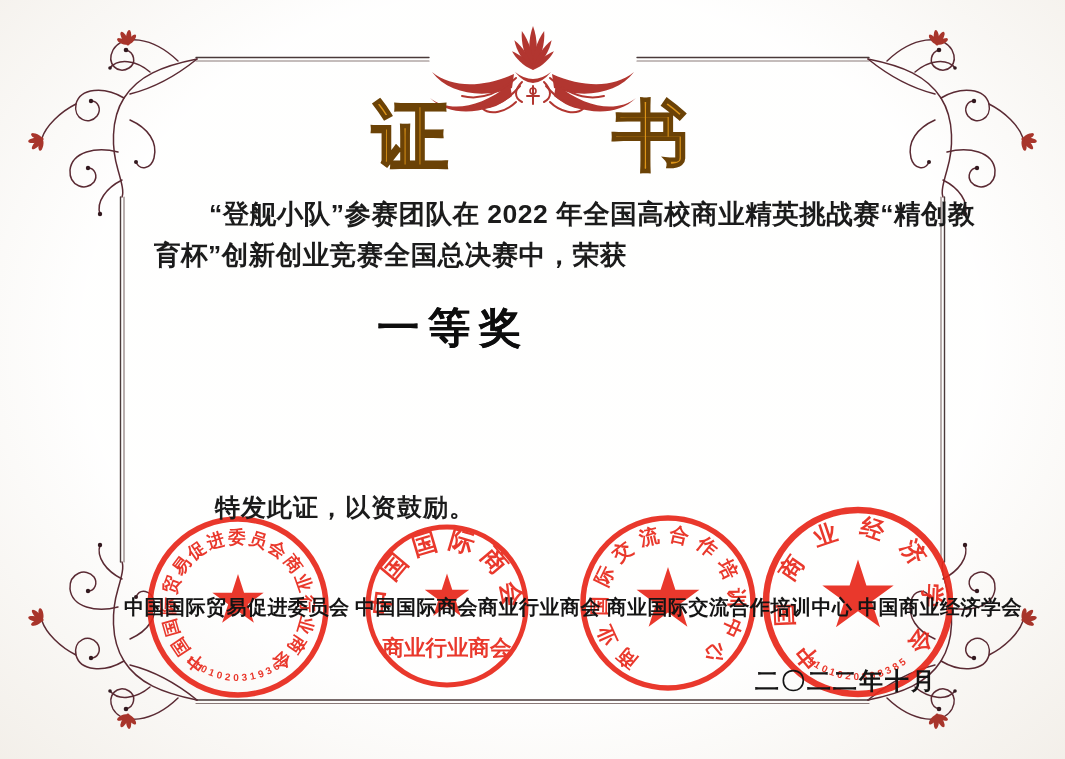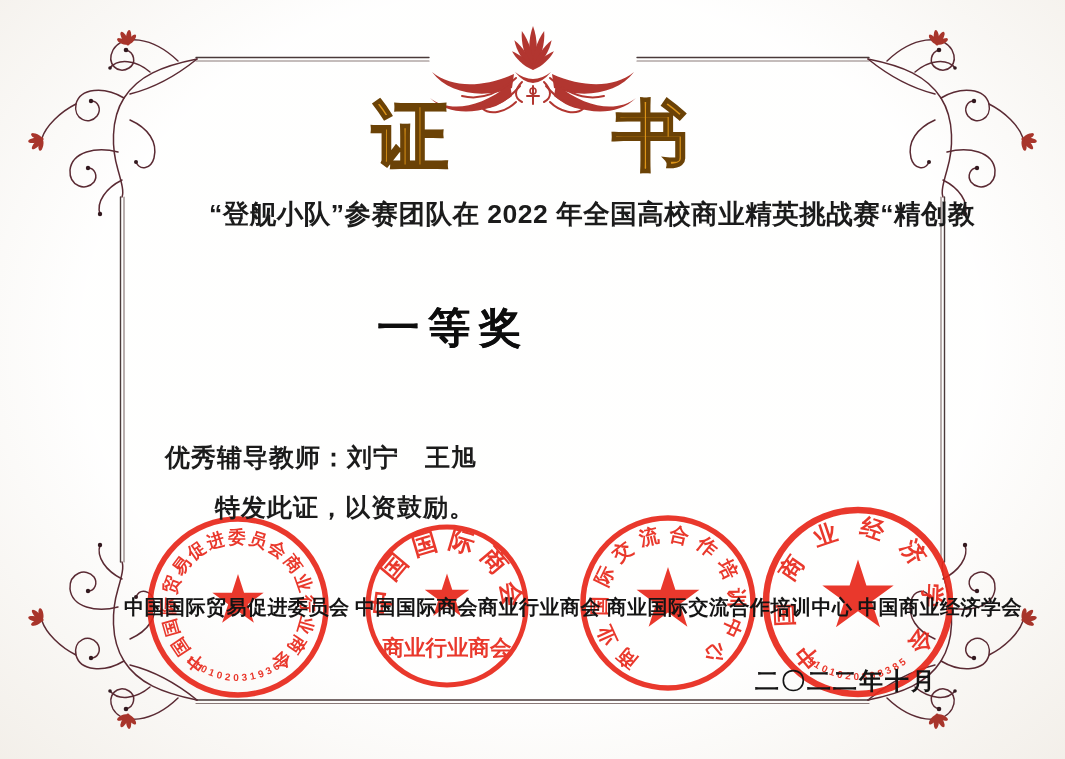--- a/index.html
+++ b/index.html
@@ -196,25 +196,23 @@
         <text font-size="10" font-weight="bold" letter-spacing="3">
           <textPath href="#np4" startOffset="50%" text-anchor="middle">1101020398385</textPath>
         </text>
       </g>
     </g>
   </svg>
 
   <div class="txt title">证　　书</div>
 
   <div class="txt body-line bl1">“登舰小队”参赛团队在 2022 年全国高校商业精英挑战赛“精创教</div>
+  <div class="txt body-line bl2">育杯”创新创业竞赛全国总决赛中，荣获</div>
 
   <div class="txt award">一等奖</div>
 
-  <div class="txt field f3">
-    <span>优秀辅导教师：</span><span>刘宁　王旭</span>
-  </div>
 
   <div class="txt closing">特发此证，以资鼓励。</div>
 
   <div class="txt issuers1">中国国际贸易促进委员会 中国国际商会商业行业商会 商业国际交流合作培训中心 中国商业经济学会</div>
   <div class="txt date">二〇二二年十月</div>
 
 </div>
 
 </body></html>

